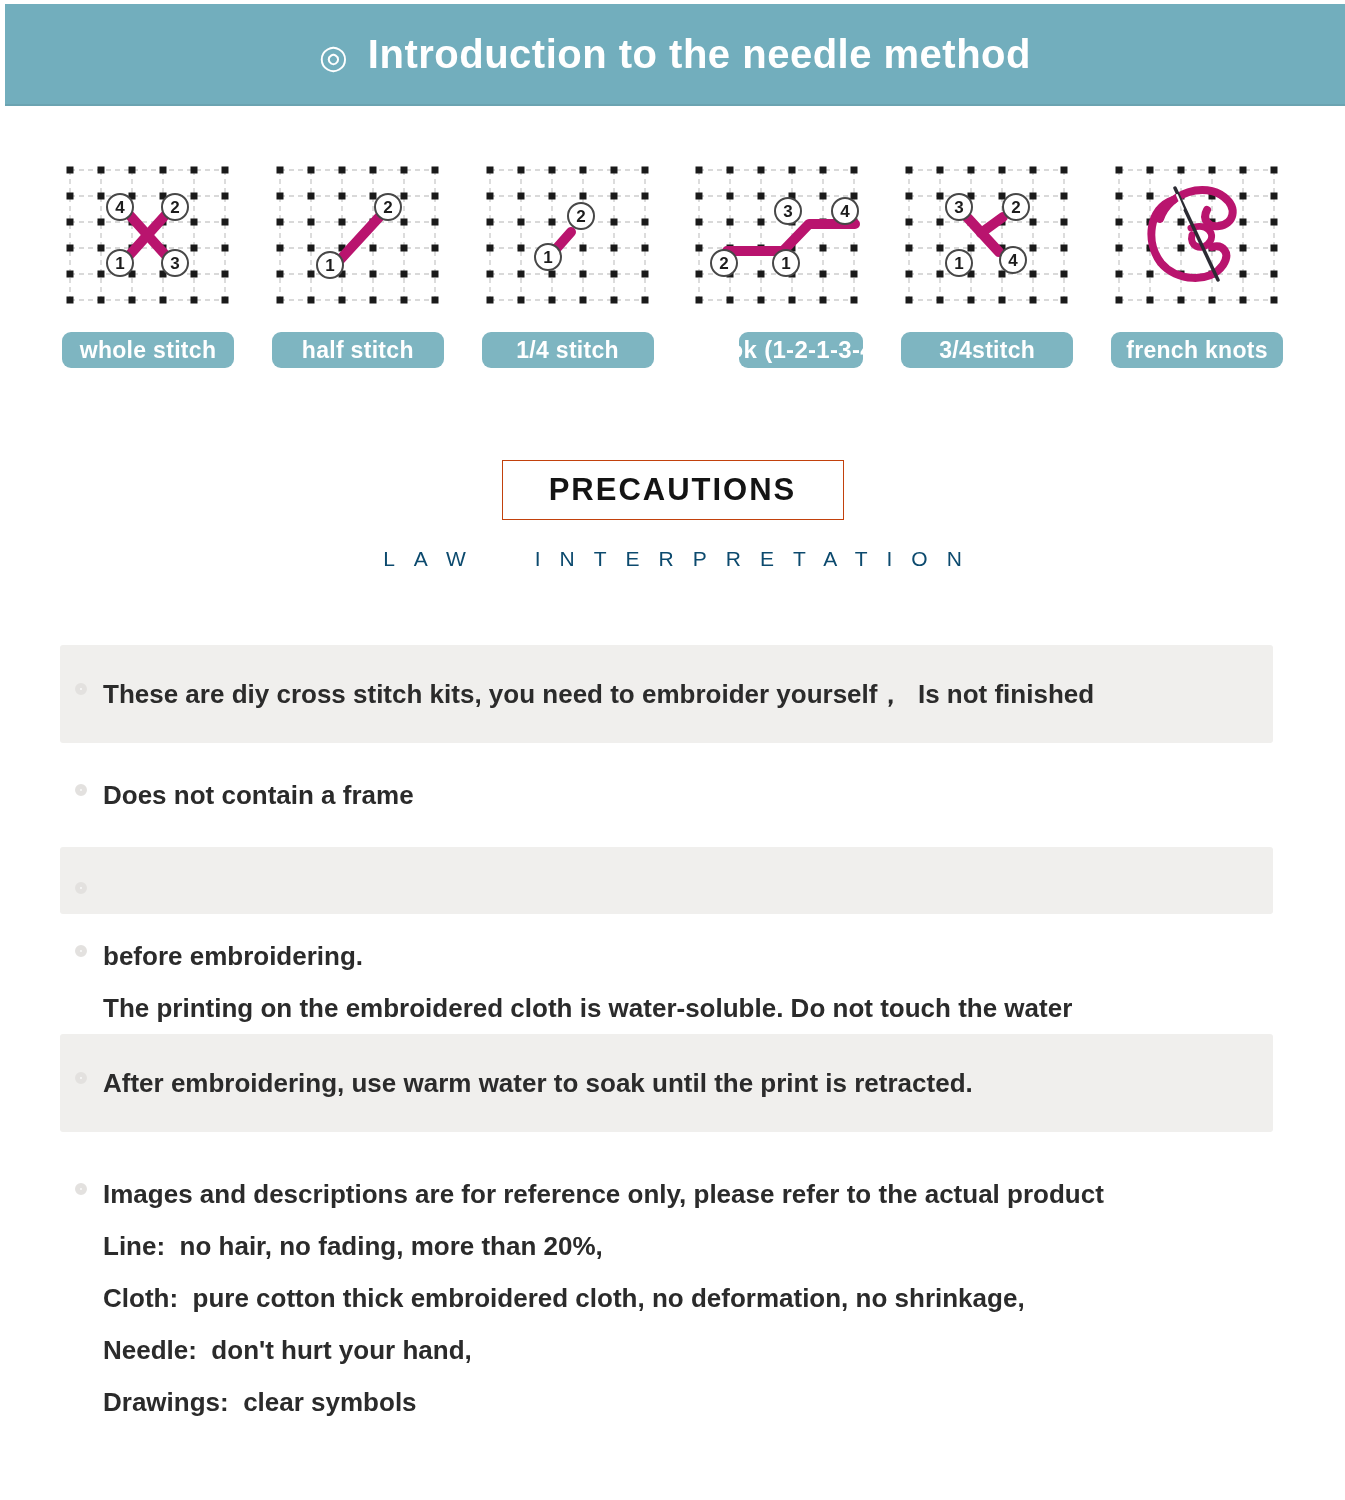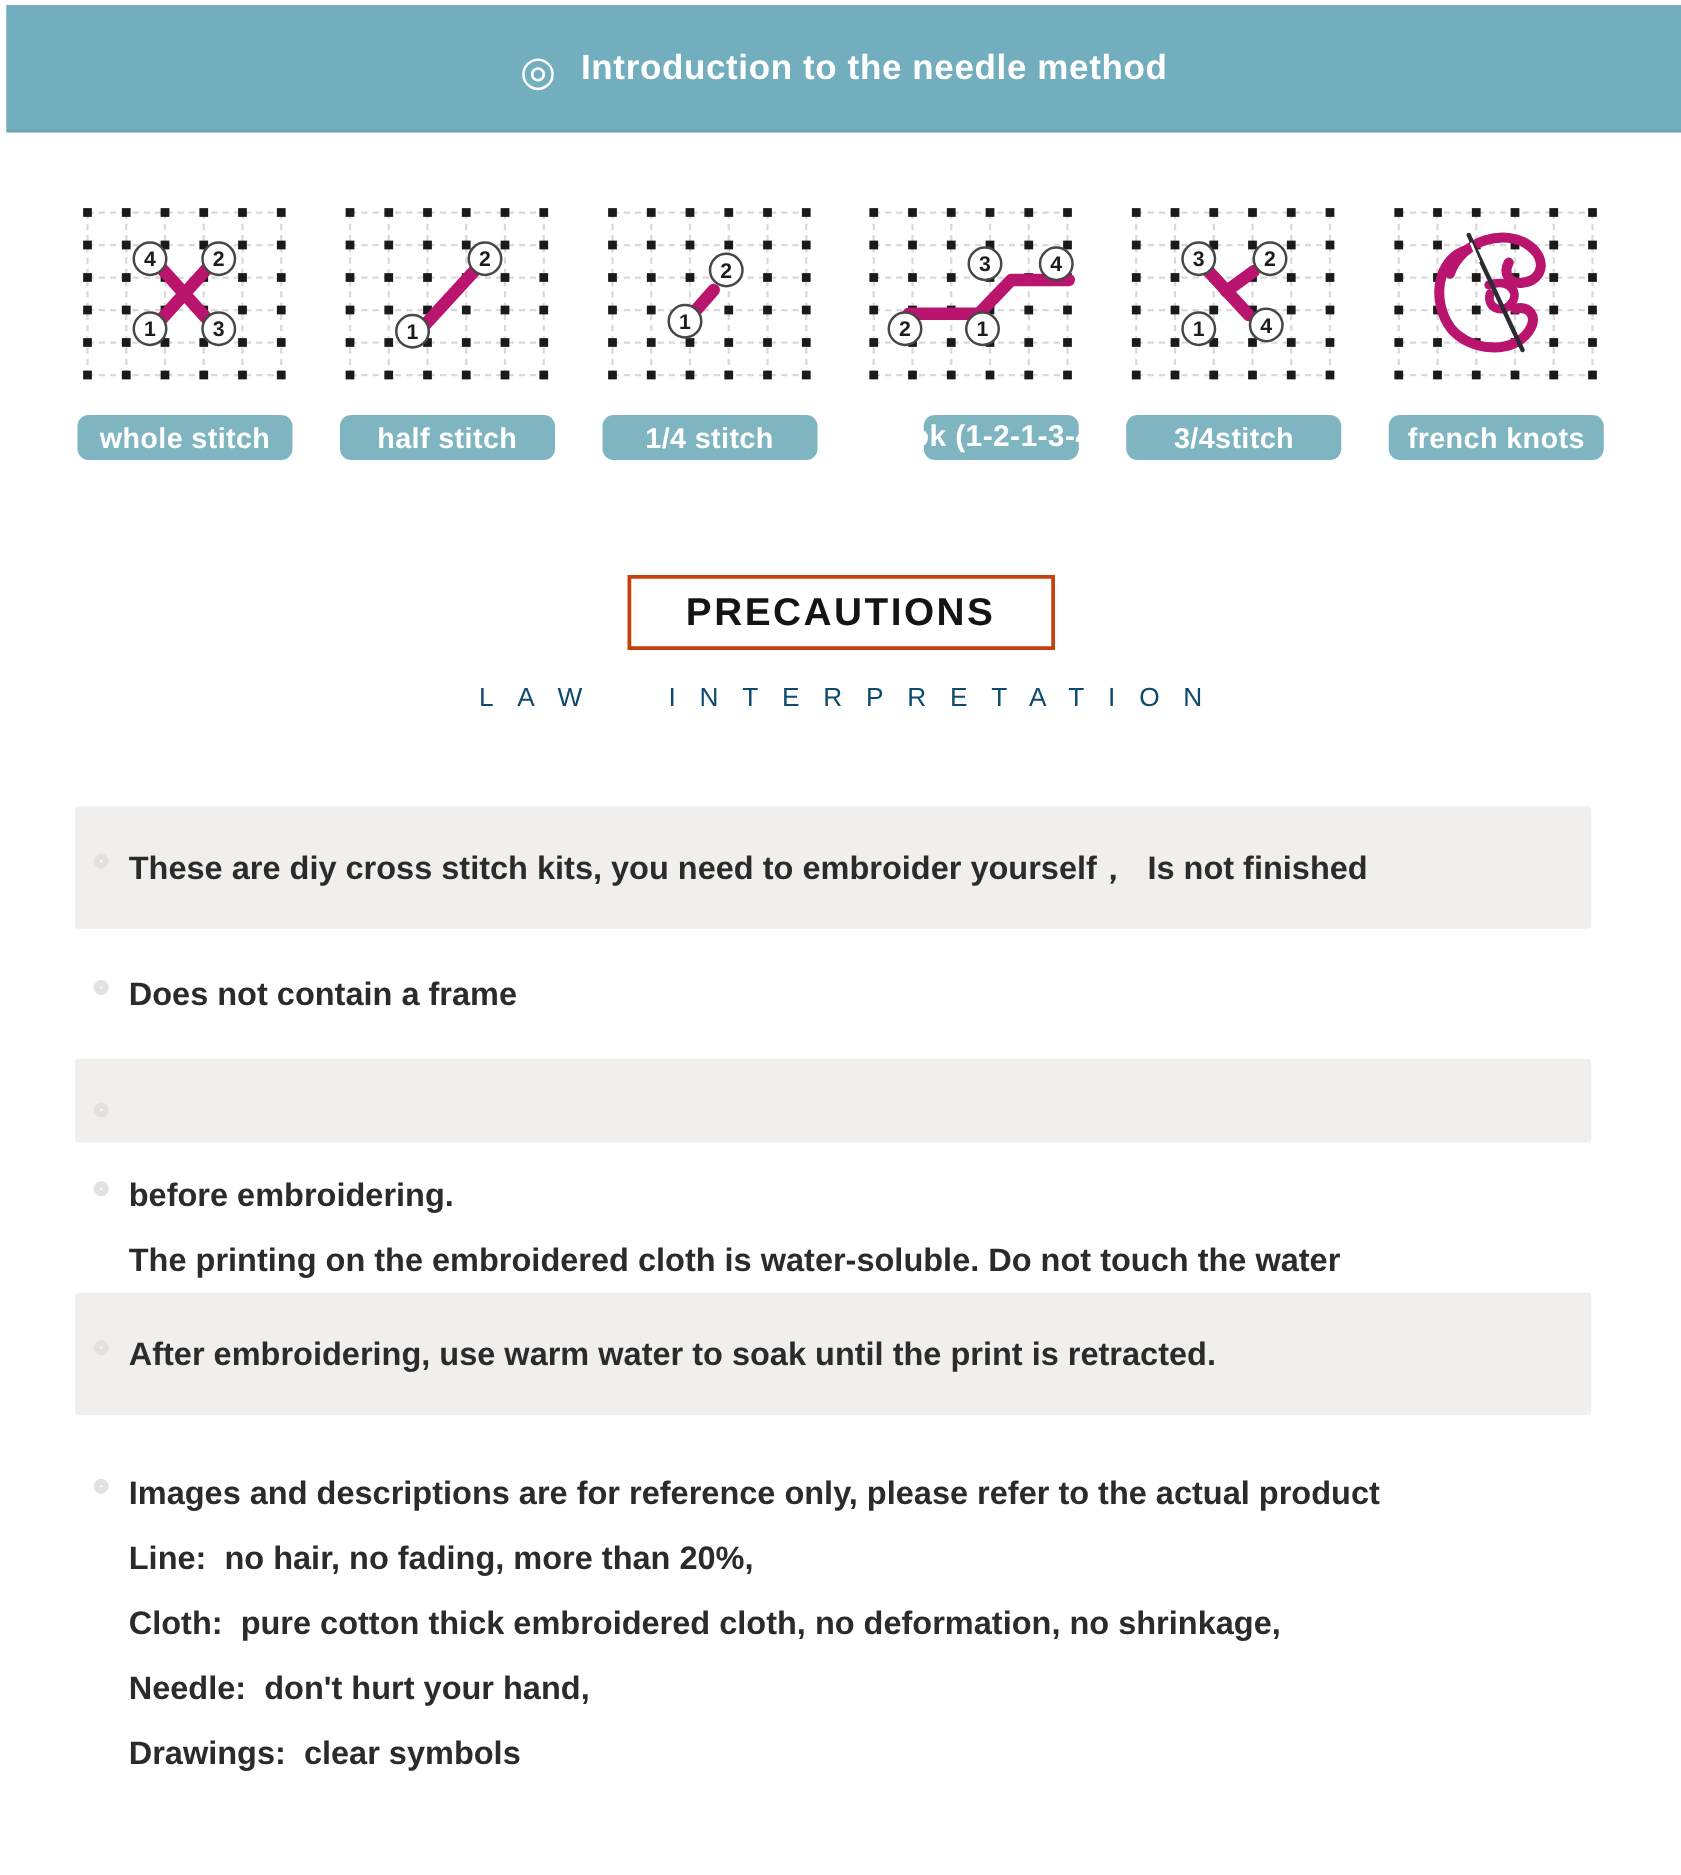--- a/index.html
+++ b/index.html
@@ -14,34 +14,34 @@
     width:1345px;height:1500px;overflow:hidden;background:#fff;
     font-family:"Liberation Sans","DejaVu Sans",sans-serif;color:#2b2b2b;
   }
   
   .banner{
     margin:4px 0 0 5px;height:102px;background:var(--banner-bg);
     display:flex;align-items:center;justify-content:center;gap:20px;color:#fff;
     border-bottom:2px solid rgba(0,0,0,0.06);
   }
   .banner .bicon{font-size:33px;line-height:1;transform:translateY(2px);}
-  .banner h1{margin:0;font-size:28px;font-weight:600;letter-spacing:0.5px;}
+  .banner h1{margin:0;font-size:40px;font-weight:600;letter-spacing:0.5px;}
   
   .diagrams{margin-top:54px;padding:0 62px;display:flex;justify-content:space-between;}
   .diagram{width:172px;}
   .diagram svg{display:block;width:172px;height:150px;}
   .dlabel{
     margin-top:22px;height:36px;background:var(--label-bg);border-radius:9px;
     color:#fff;font-weight:700;font-size:23px;letter-spacing:0.3px;
     display:flex;align-items:center;justify-content:center;white-space:nowrap;
   }
   .dlabel.small{font-size:24px;margin-left:48px;}
   
   .precautions{
-    width:342px;height:60px;margin:92px auto 0;border:3px solid #c2410c;
+    width:342px;height:60px;margin:92px auto 0;border:1px solid #c2410c;
     display:flex;align-items:center;justify-content:center;
     font-size:31px;font-weight:700;letter-spacing:2px;color:#141414;background:#fff;
   }
   .law{
     margin-top:27px;text-align:center;font-size:21px;color:#0c4a6e;
     letter-spacing:19px;word-spacing:25px;padding-left:19px;font-weight:500;
   }
   
   .notes{margin:74px 72px 0 60px;}
   .note{display:flex;align-items:flex-start;padding-left:15px;border-radius:3px;}

